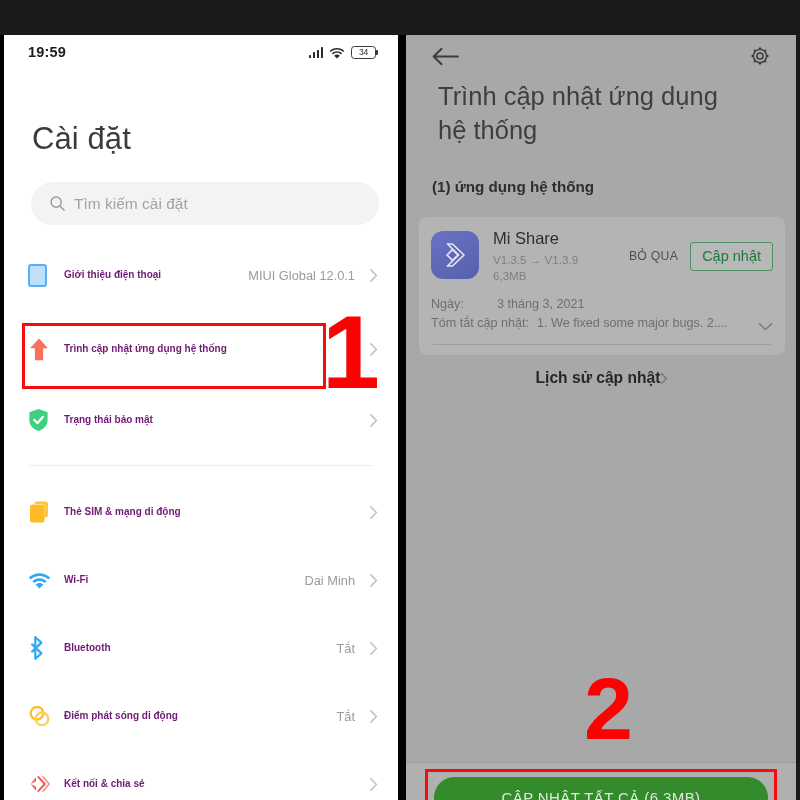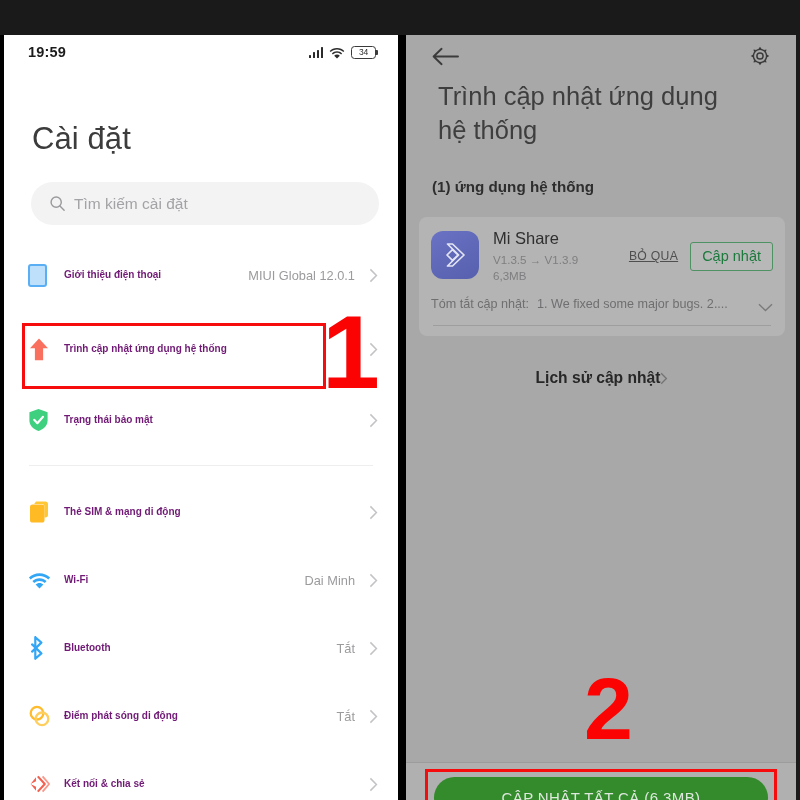--- a/index.html
+++ b/index.html
@@ -168,21 +168,21 @@
     background: linear-gradient(150deg,#6a72c4 0%,#5660ad 100%);
     display: flex; align-items: center; justify-content: center;
     margin-top: 2px;
   }
   .app-meta { flex: 1 1 auto; padding-left: 14px; min-width: 0; }
   .app-name { font-size: 16.5px; color: #2f2f2f; font-weight: 400; line-height: 1.15; }
   .app-ver { font-size: 11.6px; color: #7e7e80; margin-top: 4px; line-height: 1.38; }
   .app-size { font-size: 11.6px; color: #7e7e80; line-height: 1.38; }
   .app-skip {
     font-size: 12.2px; color: #4f4f4f; letter-spacing: .3px;
-    white-space: nowrap; align-self: center; margin: 0 12px 0 0; text-decoration: underline;
+    white-space: nowrap; align-self: center; margin: 0 12px 0 0;
   }
   .app-update-btn {
     align-self: center;
     border: 1.2px solid #4e9162;
     color: #1b7a3c;
     font-size: 14.5px;
     padding: 5px 11px 6px 11px;
     border-radius: 3px;
     white-space: nowrap;
     background: rgba(255,255,255,.06);
@@ -420,20 +420,24 @@
         </span>
         <span class="app-meta">
           <span class="app-name">Mi Share</span>
           <span class="app-ver" style="display:block">V1.3.5 → V1.3.9</span>
           <span class="app-size" style="display:block">6,3MB</span>
         </span>
         <span class="app-skip">BỎ QUA</span>
         <span class="app-update-btn">Cập nhật</span>
       </div>
       <div class="app-detail">
+        <div class="dline">
+          <span class="k">Ngày:</span>
+          <span class="v">3 tháng 3, 2021</span>
+        </div>
         <div class="dline summary">
           <span class="k">Tóm tắt cập nhật:</span>
           <span class="v">1. We fixed some major bugs.  2....</span>
         </div>
         <svg class="exp-chev" viewBox="0 0 15 9">
           <polyline points="1,1.2 7.5,7.6 14,1.2" fill="none" stroke="#7a7a7c" stroke-width="1.4"></polyline>
         </svg>
       </div>
       <div class="card-sep"></div>
     </div>

